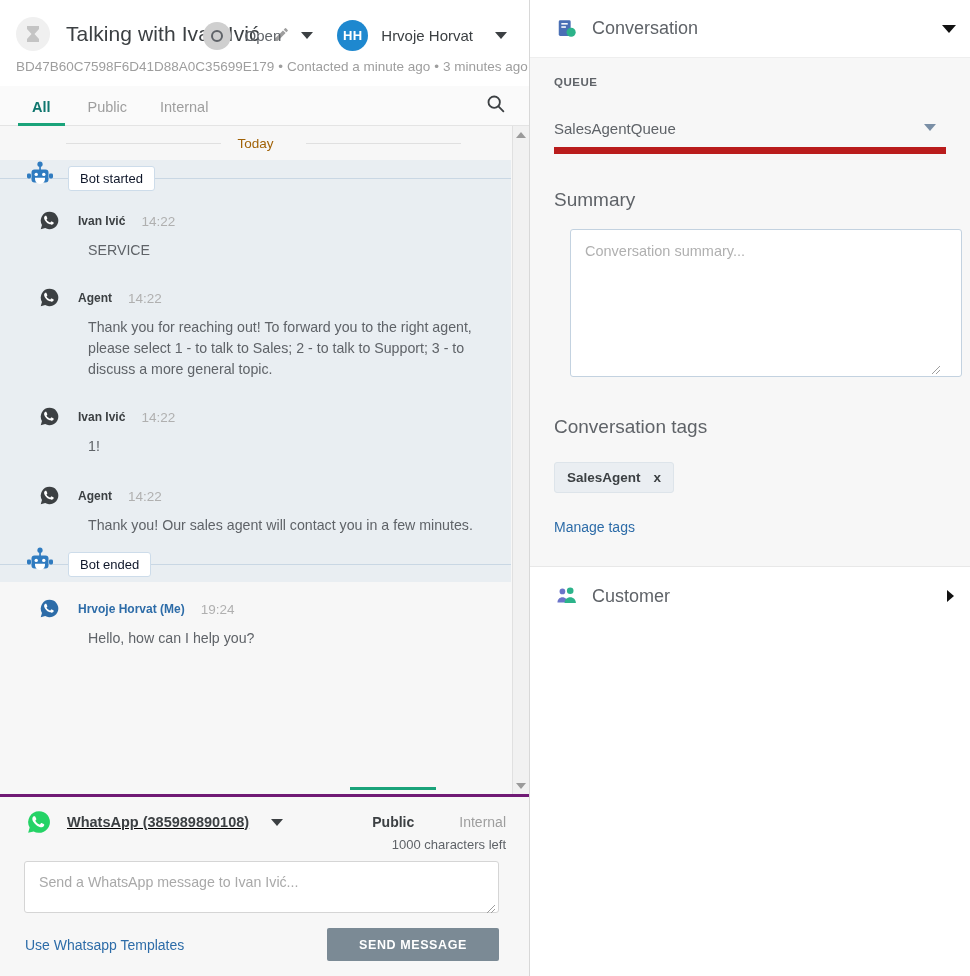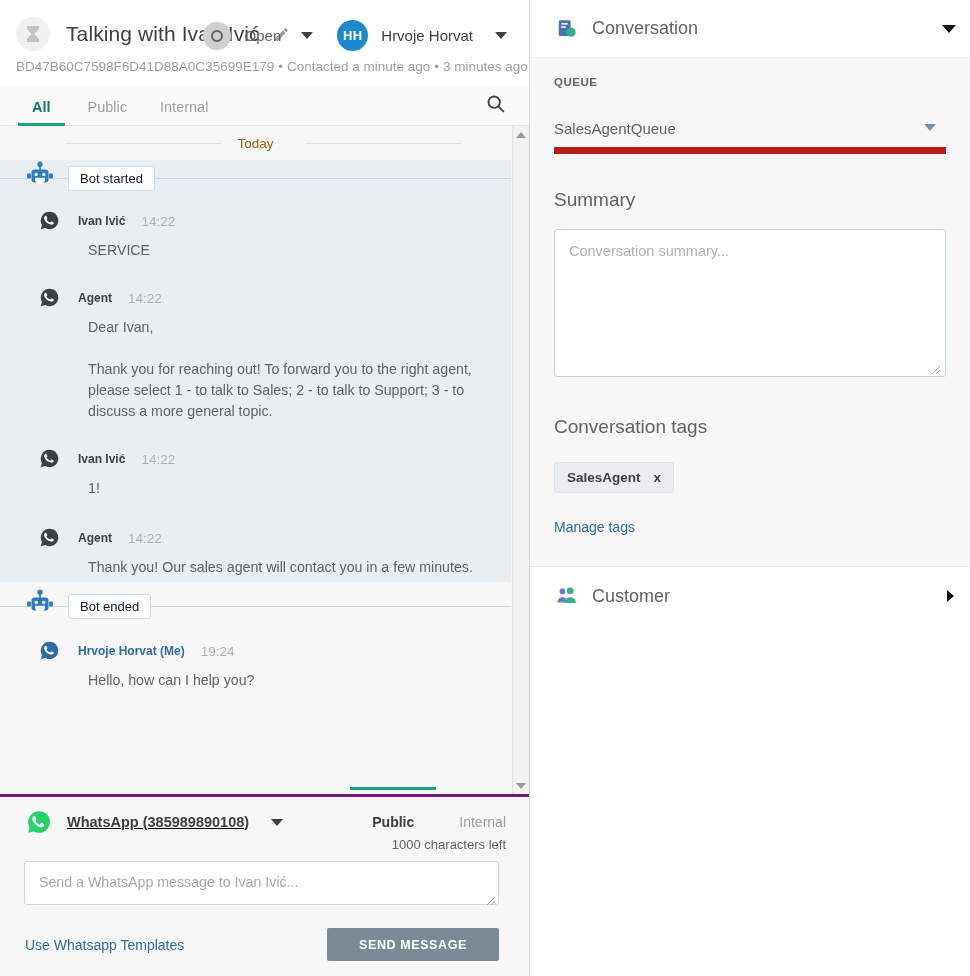--- a/index.html
+++ b/index.html
@@ -102,21 +102,21 @@
   .wa-label { margin-left: 15px; font-size: 14.5px; font-weight: bold; color: #3c4043; }
   .wa-caret { margin-left: 22px; width: 0; height: 0; border-left: 6px solid transparent; border-right: 6px solid transparent;
       border-top: 7px solid #3c4043; cursor: pointer; }
   .comp-tabs { position: absolute; right: 23px; top: 0; display: flex; height: 50px; align-items: center; }
   .ctab { font-size: 14px; cursor: pointer; position: relative; padding: 14px 0; }
   .ctab.active { color: #3c4043; font-weight: bold; }
   .ctab:not(.active) { color: #9e9e9e; margin-left: 45px; }
   .ctab.active::before { content: ""; position: absolute; left: -22px; right: -22px; top: -13px; height: 3px; background: #1aa37a; }
   .char-left { position: absolute; right: 23px; top: 40px; font-size: 13px; color: #5f6368; }
   .comp-input-wrap { position: absolute; left: 24px; right: 30px; top: 64px; }
-  .comp-textarea { width: 100%; height: 44px; border: 1px solid #d5d5d5; border-radius: 3px; background: #fff;
+  .comp-textarea { width: 100%; height: 52px; border: 1px solid #d5d5d5; border-radius: 3px; background: #fff;
       font-family: "Liberation Sans", sans-serif; font-size: 14.2px; color: #5f6368; padding: 12px 14px; resize: none; outline: none; }
   .comp-textarea::placeholder { color: #a9a9a9; }
   .resize-grip { position: absolute; right: 3px; bottom: 3px; width: 12px; height: 12px; pointer-events: none; }
   .comp-bottom { position: absolute; left: 0; right: 0; bottom: 0; height: 48px; }
   .tmpl-link { position: absolute; left: 25px; top: 9px; font-size: 14px; color: #2d6ca8; cursor: pointer; }
   .send-btn { position: absolute; right: 30px; top: 0; width: 172px; height: 33px; background: #7b8a95; color: #fff;
       border: none; border-radius: 2px; font-family: "Liberation Sans", sans-serif; font-size: 12.5px; font-weight: bold;
       letter-spacing: .6px; cursor: pointer; }
 
   
@@ -132,21 +132,21 @@
 
   .sec-body { background: #f7f7f7; flex: 0 0 auto; padding: 0 24px 30px 24px; border-bottom: 1px solid #e8e8e8; }
   .field-label { font-size: 11.5px; font-weight: bold; color: #5f6368; letter-spacing: .5px; padding-top: 18px; }
   .select-row { position: relative; margin-top: 32px; border-bottom: 7px solid #b91c1c; padding-bottom: 10px; cursor: pointer; }
   .select-val { font-size: 15px; color: #5f6368; }
   .select-caret { position: absolute; right: 10px; top: 4px; width: 0; height: 0; border-left: 6px solid transparent;
       border-right: 6px solid transparent; border-top: 7px solid #7a8fa6; }
   .sec-sub { font-size: 19px; color: #5f6368; margin-top: 35px; }
   .summary-ta { margin-top: 18px; width: 100%; height: 148px; border: 1px solid #c3d2e0; border-radius: 3px;
       background: #fff; font-family: "Liberation Sans", sans-serif; font-size: 14.5px; color: #5f6368;
-      padding: 13px 14px; resize: none; outline: none; }
+      padding: 13px 14px; resize: none; outline: none; margin-left: 16px; }
   .summary-ta::placeholder { color: #b0b0b0; }
   .summary-wrap { position: relative; }
   .tags-row { margin-top: 24px; display: flex; flex-wrap: wrap; }
   .tag { background: #eaeef2; border: 1px solid #dde4ea; border-radius: 3px; padding: 7px 12px;
       font-size: 13.5px; font-weight: bold; color: #3c4043; display: flex; align-items: center; }
   .tag .x { margin-left: 13px; font-weight: bold; color: #3c4043; cursor: pointer; }
   .manage-link { margin-top: 26px; font-size: 14px; color: #2d6ca8; cursor: pointer; display: inline-block; }
   .right-filler { flex: 1 1 auto; background: #ffffff; }
 </style>
 </head>
@@ -250,21 +250,20 @@
             <div class="chan-icon">
               <svg width="21" height="21" viewBox="0 0 24 24" aria-hidden="true">
                 <path d="M12 2a10 10 0 00-8.6 15.05L2 22l5.1-1.33A10 10 0 1012 2z" fill="#3c4043"></path>
                 <path d="M8.6 7.1c-.2-.45-.4-.46-.6-.47h-.5c-.18 0-.47.07-.72.34-.25.27-.95.93-.95 2.26s.97 2.62 1.11 2.8c.13.18 1.88 3 4.62 4.08 2.28.9 2.74.72 3.24.67.5-.04 1.6-.65 1.83-1.29.23-.63.23-1.17.16-1.29-.07-.11-.25-.18-.52-.31-.27-.14-1.6-.79-1.84-.88-.25-.09-.43-.14-.61.13-.18.27-.7.88-.86 1.06-.16.18-.32.2-.59.07-.27-.14-1.14-.42-2.17-1.34-.8-.71-1.34-1.6-1.5-1.87-.16-.27-.02-.41.12-.55.12-.12.27-.32.4-.48.14-.16.18-.27.27-.45.09-.18.05-.34-.02-.48-.07-.13-.6-1.48-.84-2.02z" fill="#fff"></path>
               </svg>
             </div>
             <div class="msg-name">Agent</div>
             <div class="msg-time">14:22</div>
           </div>
           <div class="msg-body">
-            <p>Dear Ivan,</p>
             <p>Thank you for reaching out! To forward you to the right agent, please select 1 - to talk to Sales; 2 - to talk to Support; 3 - to discuss a more general topic.</p>
           </div>
         </div>
 
         <div class="msg" style="margin-top:24px">
           <div class="msg-head">
             <div class="chan-icon">
               <svg width="21" height="21" viewBox="0 0 24 24" aria-hidden="true">
                 <path d="M12 2a10 10 0 00-8.6 15.05L2 22l5.1-1.33A10 10 0 1012 2z" fill="#3c4043"></path>
                 <path d="M8.6 7.1c-.2-.45-.4-.46-.6-.47h-.5c-.18 0-.47.07-.72.34-.25.27-.95.93-.95 2.26s.97 2.62 1.11 2.8c.13.18 1.88 3 4.62 4.08 2.28.9 2.74.72 3.24.67.5-.04 1.6-.65 1.83-1.29.23-.63.23-1.17.16-1.29-.07-.11-.25-.18-.52-.31-.27-.14-1.6-.79-1.84-.88-.25-.09-.43-.14-.61.13-.18.27-.7.88-.86 1.06-.16.18-.32.2-.59.07-.27-.14-1.14-.42-2.17-1.34-.8-.71-1.34-1.6-1.5-1.87-.16-.27-.02-.41.12-.55.12-.12.27-.32.4-.48.14-.16.18-.27.27-.45.09-.18.05-.34-.02-.48-.07-.13-.6-1.48-.84-2.02z" fill="#fff"></path>

